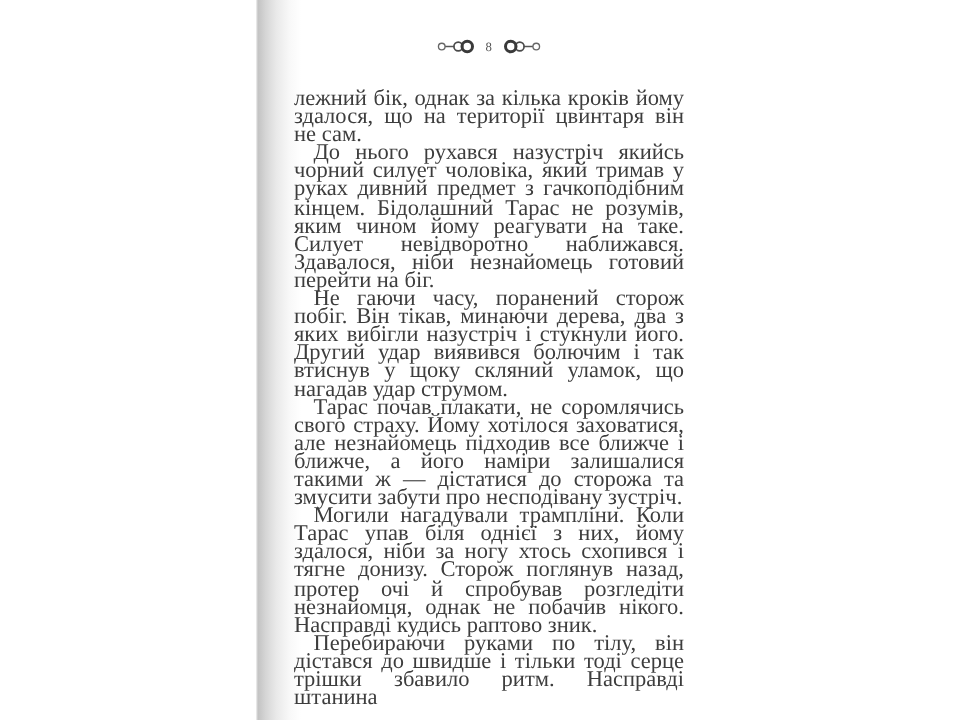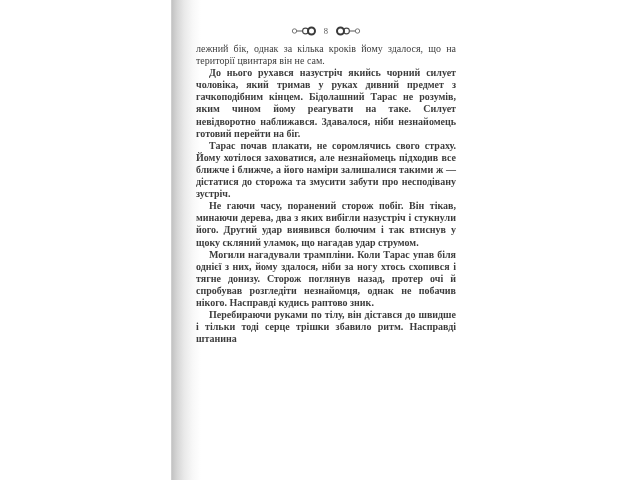--- a/index.html
+++ b/index.html
@@ -36,30 +36,30 @@
   .page-number {
     font-size: 8.5px;
     line-height: 10px;
     color: #555555;
     letter-spacing: 0.5px;
   }
 
   
   .text-column {
     position: absolute;
-    left: 196px; top: 43px;
+    left: 196px; top: 60px;
     width: 260px;
     color: #3d3d3d;
-    font-size: 10px;
+    font-size: 15px;
     line-height: 12.1px;
     text-align: justify;
     text-justify: inter-word;
   }
   .text-column p { margin: 0; }
-  .text-column p.indent { text-indent: 13px; font-weight: bold; }
+  .text-column p.indent { text-indent: 13px; }
 </style>
 </head>
 <body>
 
 <div class="reader">
 
   <div class="page-edge"></div>
 
   <div class="ornament-row">
     <span>
@@ -85,19 +85,19 @@
         <line x1="62.8" y1="7" x2="69" y2="7" stroke="#555555" stroke-width="1"></line>
         <circle cx="71.5" cy="7" r="2.9" fill="none" stroke="#4a4a4a" stroke-width="1.1"></circle>
         <circle cx="77.5" cy="7" r="3.5" fill="none" stroke="#3a3a3a" stroke-width="2"></circle>
       </svg>
     </span>
   </div>
 
   <div class="text-column">
     <p>лежний бік, однак за кілька кроків йому здалося, що на території цвинтаря він не сам.</p>
     <p class="indent">До нього рухався назустріч якийсь чорний силует чоловіка, який тримав у руках дивний предмет з гачкоподібним кінцем. Бідолашний Тарас не розумів, яким чином йому реагувати на таке. Силует невідворотно наближався. Здавалося, ніби незнайомець готовий перейти на біг.</p>
+    <p class="indent">Не гаючи часу, поранений сторож побіг. Він тікав, минаючи дерева, два з яких вибігли назустріч і стукнули його. Другий удар виявився болючим і так втиснув у щоку скляний уламок, що нагадав удар струмом.</p>
     <p class="indent">Тарас почав плакати, не соромлячись свого страху. Йому хотілося заховатися, але незнайомець підходив все ближче і ближче, а його наміри залишалися такими ж — дістатися до сторожа та змусити забути про несподівану зустріч.</p>
-    <p class="indent">Не гаючи часу, поранений сторож побіг. Він тікав, минаючи дерева, два з яких вибігли назустріч і стукнули його. Другий удар виявився болючим і так втиснув у щоку скляний уламок, що нагадав удар струмом.</p>
     <p class="indent">Могили нагадували трампліни. Коли Тарас упав біля однієї з них, йому здалося, ніби за ногу хтось схопився і тягне донизу. Сторож поглянув назад, протер очі й спробував розгледіти незнайомця, однак не побачив нікого. Насправді кудись раптово зник.</p>
     <p class="indent">Перебираючи руками по тілу, він дістався до швидше і тільки тоді серце трішки збавило ритм. Насправді штанина</p>
   </div>
 
 </div>
 
 </body></html>

